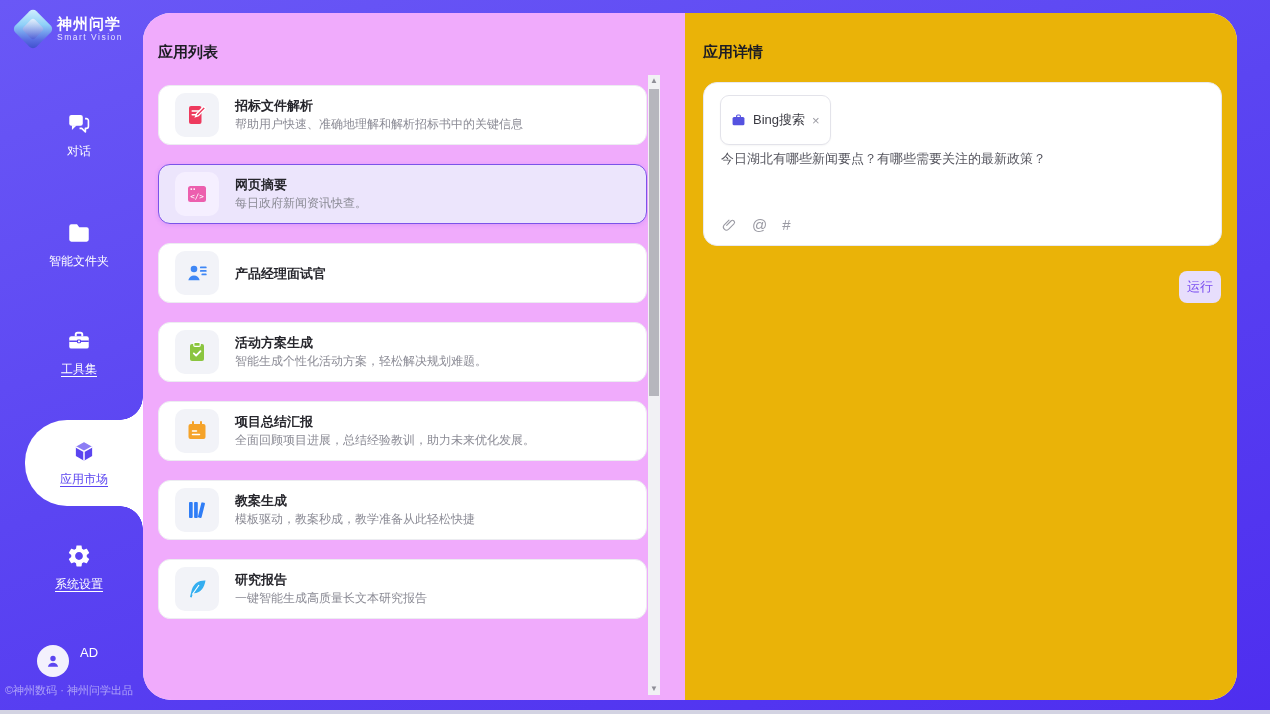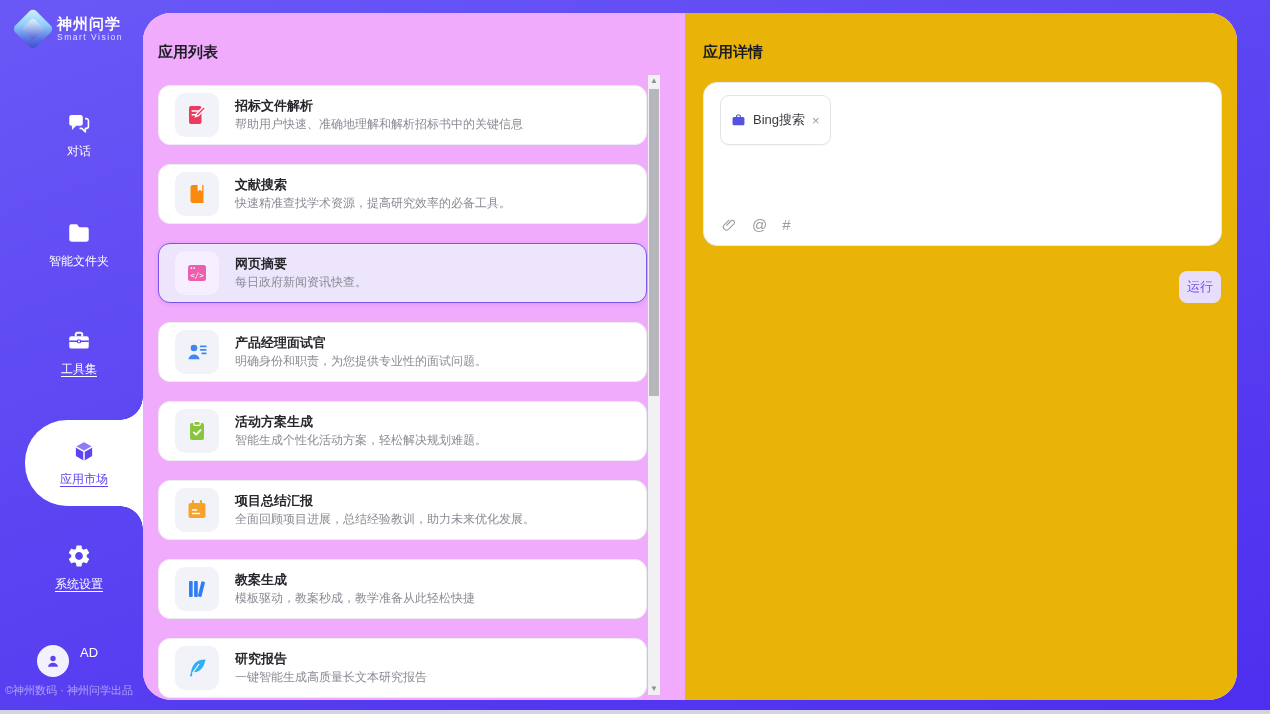--- a/index.html
+++ b/index.html
@@ -159,32 +159,20 @@
             <path d="M7.2 8h6.2M7.2 11.8h4.4" stroke="#fff" stroke-width="1.5" stroke-linecap="round"></path>
             <path d="M20.6 5.4 13.4 12.6l-2.9 1.1 1-3 7.2-7.2z" fill="currentColor" stroke="#fff" stroke-width="1.3"></path>
           </svg>
         </div>
         <div>
           <div class="card-title">招标文件解析</div>
           <div class="card-desc">帮助用户快速、准确地理解和解析招标书中的关键信息</div>
         </div>
       </div>
 
-      <div class="card">
-        <div class="tile" style="--c: #f98a10;">
-          <svg width="24" height="24" viewBox="0 0 24 24">
-            <path d="M5.5 5.2A2.2 2.2 0 0 1 7.7 3h10.8v18H7.7a2.2 2.2 0 0 1-2.2-2.2z" fill="currentColor"></path>
-            <path d="M12.6 3v6.4l2.3-1.7 2.3 1.7V3z" fill="#fff" opacity=".9"></path>
-          </svg>
-        </div>
-        <div>
-          <div class="card-title">文献搜索</div>
-          <div class="card-desc">快速精准查找学术资源，提高研究效率的必备工具。</div>
-        </div>
-      </div>
 
       <div class="card selected">
         <div class="tile" style="--c: #ec5fae;">
           <svg width="24" height="24" viewBox="0 0 24 24">
             <rect x="3" y="4" width="18" height="16" rx="2.5" fill="currentColor"></rect>
             <circle cx="6.3" cy="7.1" r=".95" fill="#fff"></circle>
             <circle cx="9.2" cy="7.1" r=".95" fill="#fff"></circle>
             <text x="12" y="16.8" font-size="7.5" fill="#fff" text-anchor="middle" font-family="'DejaVu Sans Mono',monospace">&lt;/&gt;</text>
           </svg>
         </div>
@@ -197,21 +185,20 @@
       <div class="card">
         <div class="tile" style="--c: #3f87f5;">
           <svg width="24" height="24" viewBox="0 0 24 24">
             <circle cx="9" cy="8" r="3.3" fill="currentColor"></circle>
             <path d="M3.3 19.2c.7-3 3-4.8 5.7-4.8s5 1.8 5.7 4.8z" fill="currentColor"></path>
             <path d="M15.8 6.4h5M15.8 9.9h5M17.3 13.4h3.5" stroke="currentColor" stroke-width="1.8" stroke-linecap="round"></path>
           </svg>
         </div>
         <div>
           <div class="card-title">产品经理面试官</div>
-          <div class="card-desc">明确身份和职责，为您提供专业性的面试问题。</div>
         </div>
       </div>
 
       <div class="card">
         <div class="tile" style="--c: #8bc53f;">
           <svg width="24" height="24" viewBox="0 0 24 24">
             <rect x="5" y="4" width="14" height="17" rx="2" fill="currentColor"></rect>
             <rect x="8.8" y="2.4" width="6.4" height="4" rx="1.1" fill="currentColor" stroke="#fff" stroke-width="1.2"></rect>
             <path d="m8.8 13.4 2.3 2.3 4.4-4.6" stroke="#fff" stroke-width="1.8" fill="none" stroke-linecap="round" stroke-linejoin="round"></path>
           </svg>
@@ -278,20 +265,21 @@
     <div class="detail-card">
       <div class="tool-tag">
         <svg width="15" height="15" viewBox="0 0 24 24" style="color:#5552e0">
           <rect x="2.5" y="6.5" width="19" height="13" rx="2.4" fill="currentColor"></rect>
           <path d="M9 6.5V5a1.8 1.8 0 0 1 1.8-1.8h2.4A1.8 1.8 0 0 1 15 5v1.5" stroke="currentColor" stroke-width="1.8" fill="none"></path>
         </svg>
         <span class="tag-label">Bing搜索</span>
         <span class="tag-close">×</span>
       </div>
 
+      <div class="prompt-text">今日湖北有哪些新闻要点？有哪些需要关注的最新政策？</div>
 
       <div class="prompt-toolbar">
         <svg width="16" height="16" viewBox="0 0 24 24">
           <path d="M8.5 12.5 15 6a3.1 3.1 0 0 1 4.4 4.4l-8.2 8.2a4.7 4.7 0 0 1-6.6-6.6L12 4.6" stroke="#9a9aa3" stroke-width="1.6" fill="none" stroke-linecap="round"></path>
         </svg>
         <span class="glyph-icon">@</span>
         <span class="glyph-icon">#</span>
       </div>
     </div>
 

